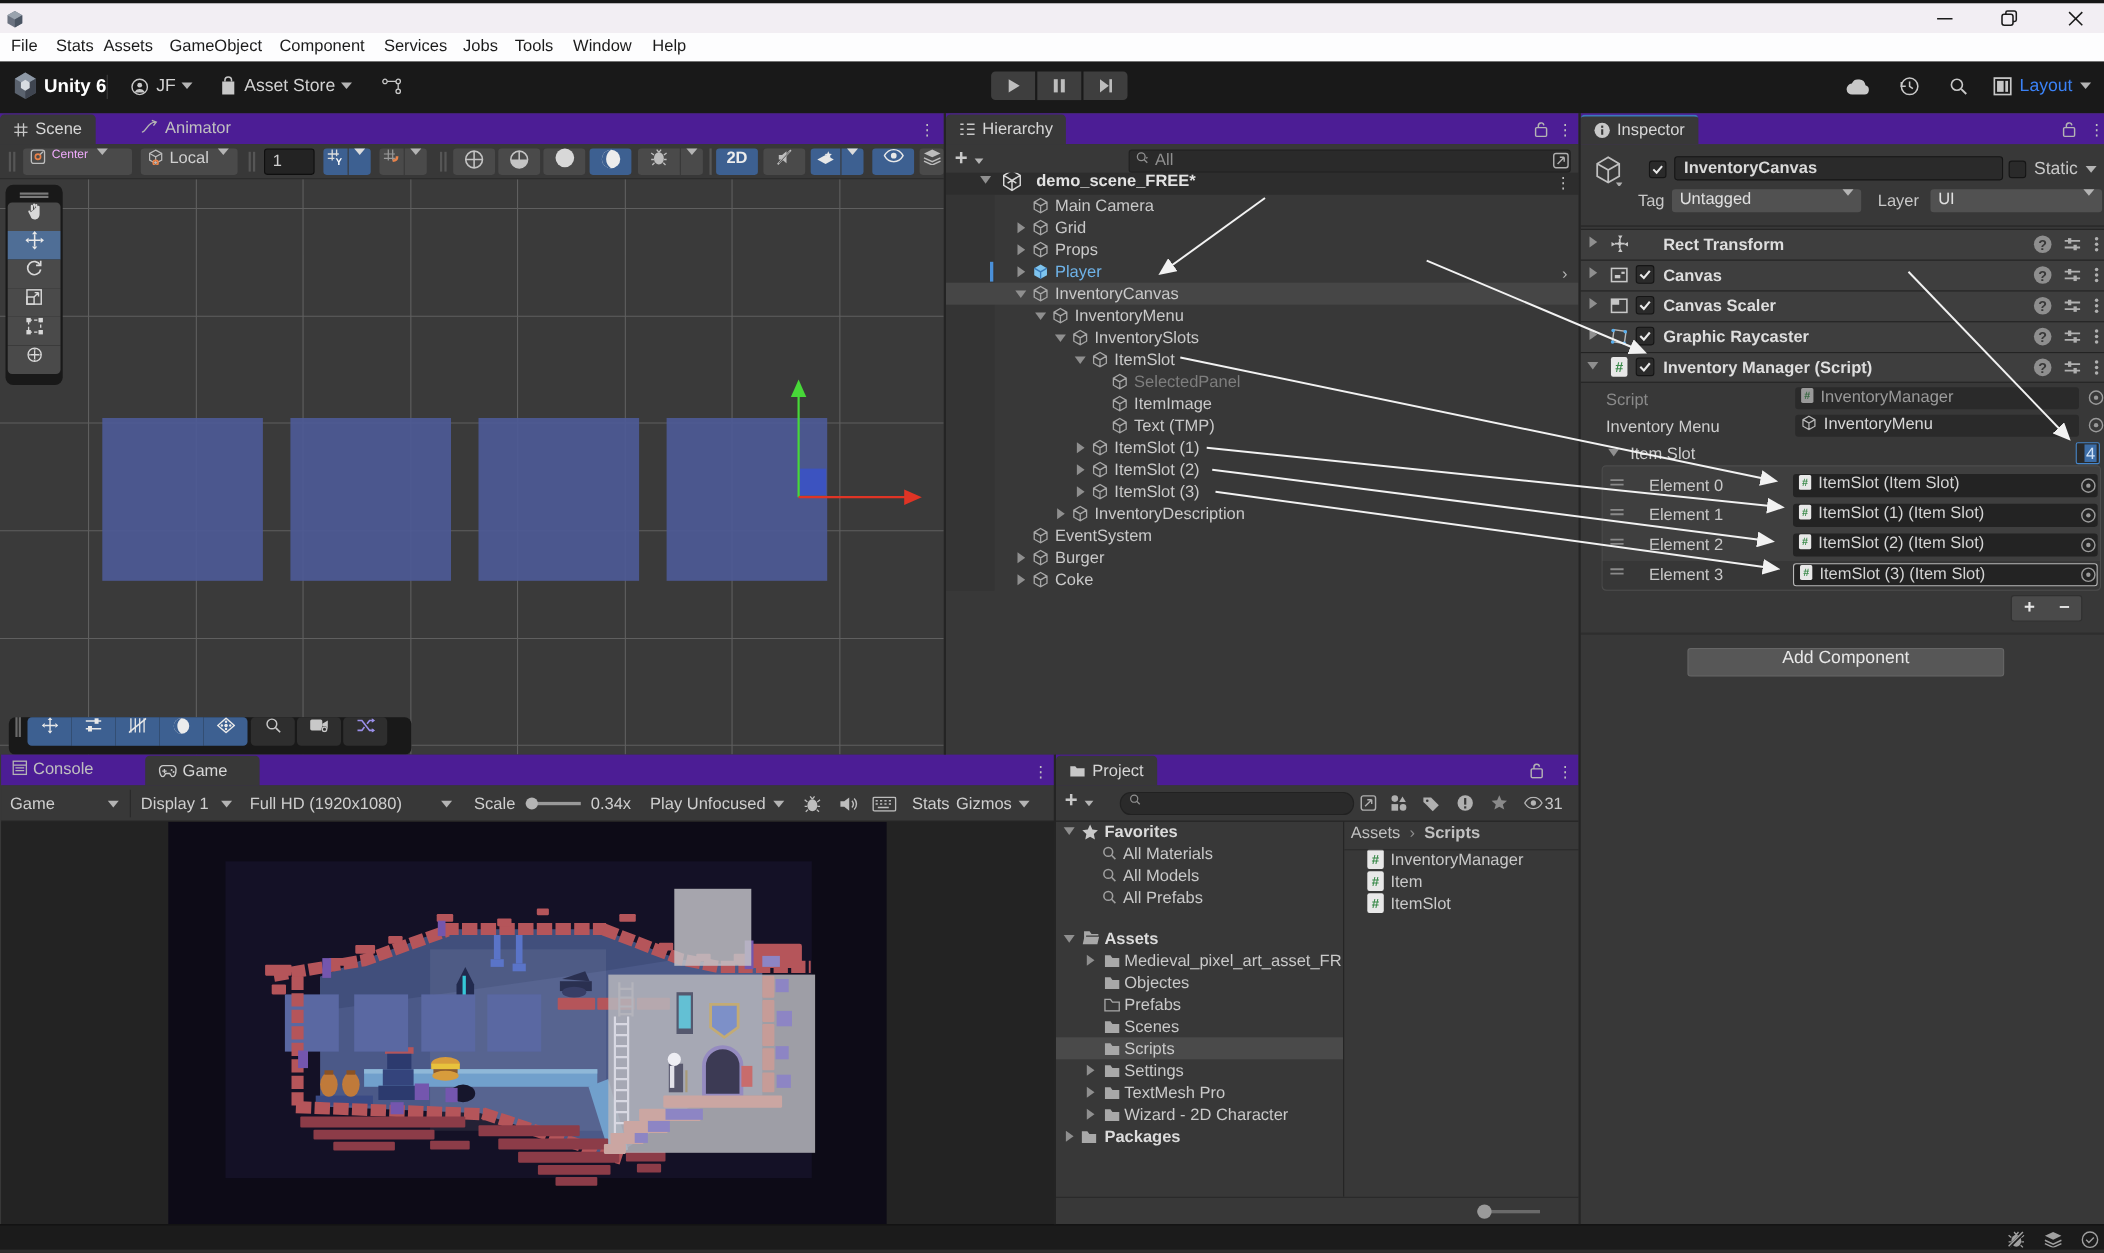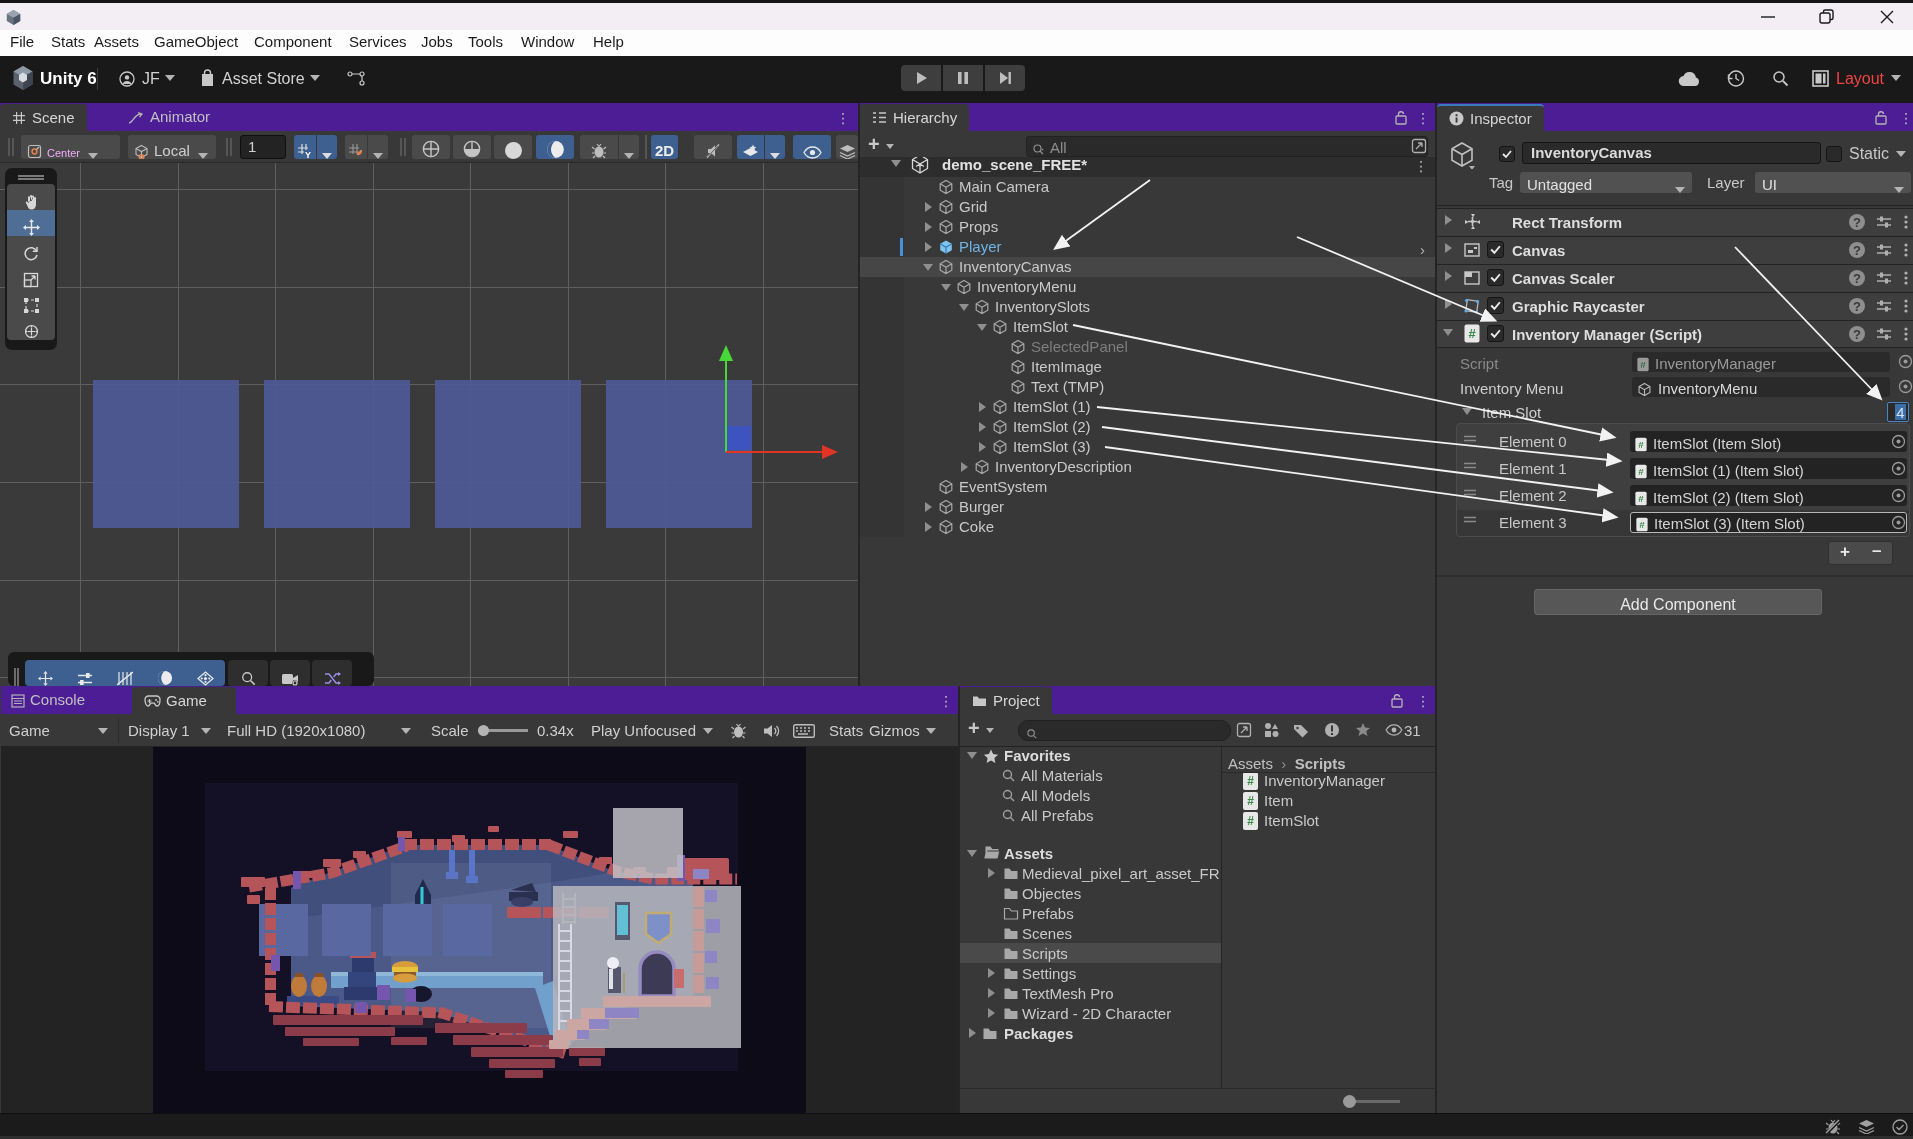--- a/index.html
+++ b/index.html
@@ -1,20 +1,20 @@
 <!DOCTYPE html>
 <html><head>
 <meta charset="utf-8">
 <style>
 *{margin:0;padding:0;box-sizing:border-box}
 html,body{width:1913px;height:1139px;overflow:hidden;background:#383838;font-family:"Liberation Sans",sans-serif}
 .abs{position:absolute}
 .tabbar{background:#4c1d95}
 .tab{position:absolute;top:1px;bottom:0;background:#383838;color:#d6d6d6;font-size:15px;display:flex;align-items:center;padding:0 12px;border-radius:4px 4px 0 0}
-.r{display:flex;align-items:flex-end}
+.r{display:flex;align-items:flex-start}
 .dd{color:#cfcfcf;font-size:15px}
 .caret{width:0;height:0;border-left:5px solid transparent;border-right:5px solid transparent;border-top:6px solid #b4b4b4;display:inline-block}
 .tri-r{width:0;height:0;border-top:5px solid transparent;border-bottom:5px solid transparent;border-left:7px solid #8f8f8f;display:inline-block}
 .tri-d{width:0;height:0;border-left:5px solid transparent;border-right:5px solid transparent;border-top:7px solid #8f8f8f;display:inline-block}
 svg{display:block}
 </style>
 </head>
 <body>
 
 <div class="abs" style="left:0;top:0;width:1913px;height:3px;background:#161616"></div>
@@ -103,21 +103,21 @@
     </svg>
   <svg class="abs" style="left:1772px;top:14px" width="17" height="17" viewBox="0 0 17 17">
       <circle cx="7" cy="7" r="5" fill="none" stroke="#c8c8c8" stroke-width="1.5"></circle>
       <path d="M11 11l4.5 4.5" stroke="#c8c8c8" stroke-width="1.8"></path>
     </svg>
   <svg class="abs" style="left:1812px;top:14px" width="17" height="17" viewBox="0 0 17 17">
       <rect x="1" y="1" width="15" height="15" fill="none" stroke="#c8c8c8" stroke-width="1.6"></rect>
       <rect x="3.5" y="3.5" width="6" height="10" fill="#c8c8c8"></rect>
       <rect x="11" y="3.5" width="2.5" height="10" fill="#c8c8c8"></rect>
     </svg>
-  <span class="abs" style="left:1836px;top:14px;color:#ef4444;font-size:16px">Layout</span>
+  <span class="abs" style="left:1836px;top:14px;color:#3b82f6;font-size:16px">Layout</span>
   <span class="caret abs" style="left:1891px;top:19px"></span>
 </div>
 
 <div class="abs" id="scenepanel" style="left:0;top:103px;width:858px;height:583px">
   <div class="abs tabbar" style="left:0;top:0;width:858px;height:28px">
     <div class="tab" style="left:0">
       <svg width="14" height="14" viewBox="0 0 14 14" style="margin-right:6px">
           <path d="M4.6 1v12M9.4 1v12M1 4.6h12M1 9.4h12" stroke="#c8c8c8" stroke-width="1.2"></path>
         </svg>Scene</div>
     <div class="abs r" style="left:128px;top:5px;color:#c0c0c0;font-size:15px">
@@ -193,21 +193,21 @@
     <div class="abs r" style="left:580px;top:4px;width:38px;height:24px;background:#4a4a4a;border-radius:3px 0 0 3px;justify-content:center">
       <svg width="16" height="16" viewBox="0 0 16 16">
           <ellipse cx="8" cy="9" rx="4.5" ry="5.5" fill="#bdbdbd"></ellipse>
           <path d="M8 3.5 6 1M8 3.5 10 1M3.5 6 1 4M12.5 6 15 4M3.5 10H1M12.5 10H15M4 13l-2 2M12 13l2 2" stroke="#bdbdbd" stroke-width="1.2"></path>
         </svg>
     </div>
     <div class="abs r" style="left:619px;top:4px;width:20px;height:24px;background:#4a4a4a;border-radius:0 3px 3px 0;justify-content:center">
         <span class="caret"></span>
       </div>
     <div class="abs" style="left:645px;top:4px;width:2px;height:24px;background:#565656"></div>
-    <div class="abs r" style="left:651px;top:4px;width:27px;height:24px;background:#3d6091;border-radius:3px;justify-content:center;color:#ececec;font-size:15px;font-weight:bold">2D</div>
+    <div class="abs r" style="left:651px;top:4px;width:38px;height:24px;background:#3d6091;border-radius:3px;justify-content:center;color:#ececec;font-size:15px;font-weight:bold">2D</div>
     <div class="abs r" style="left:694px;top:4px;width:38px;height:24px;background:#4a4a4a;border-radius:3px;justify-content:center">
       <svg width="16" height="16" viewBox="0 0 16 16">
           <path d="M3 6v4h3l4 3.5v-11L6 6Z" fill="#bdbdbd"></path>
           <path d="M2 14.5 14 1.5" stroke="#bdbdbd" stroke-width="1.6"></path>
           <path d="M3.2 13.3 13 2.7" stroke="#4a4a4a" stroke-width="0.8"></path>
         </svg>
     </div>
     <div class="abs r" style="left:737px;top:4px;width:27px;height:24px;background:#3d6091;border-radius:3px 0 0 3px;justify-content:center">
       <svg width="17" height="17" viewBox="0 0 17 17">
           <path d="M1 10l7.5-4L16 10l-7.5 4Z" fill="#e8e8e8"></path>

